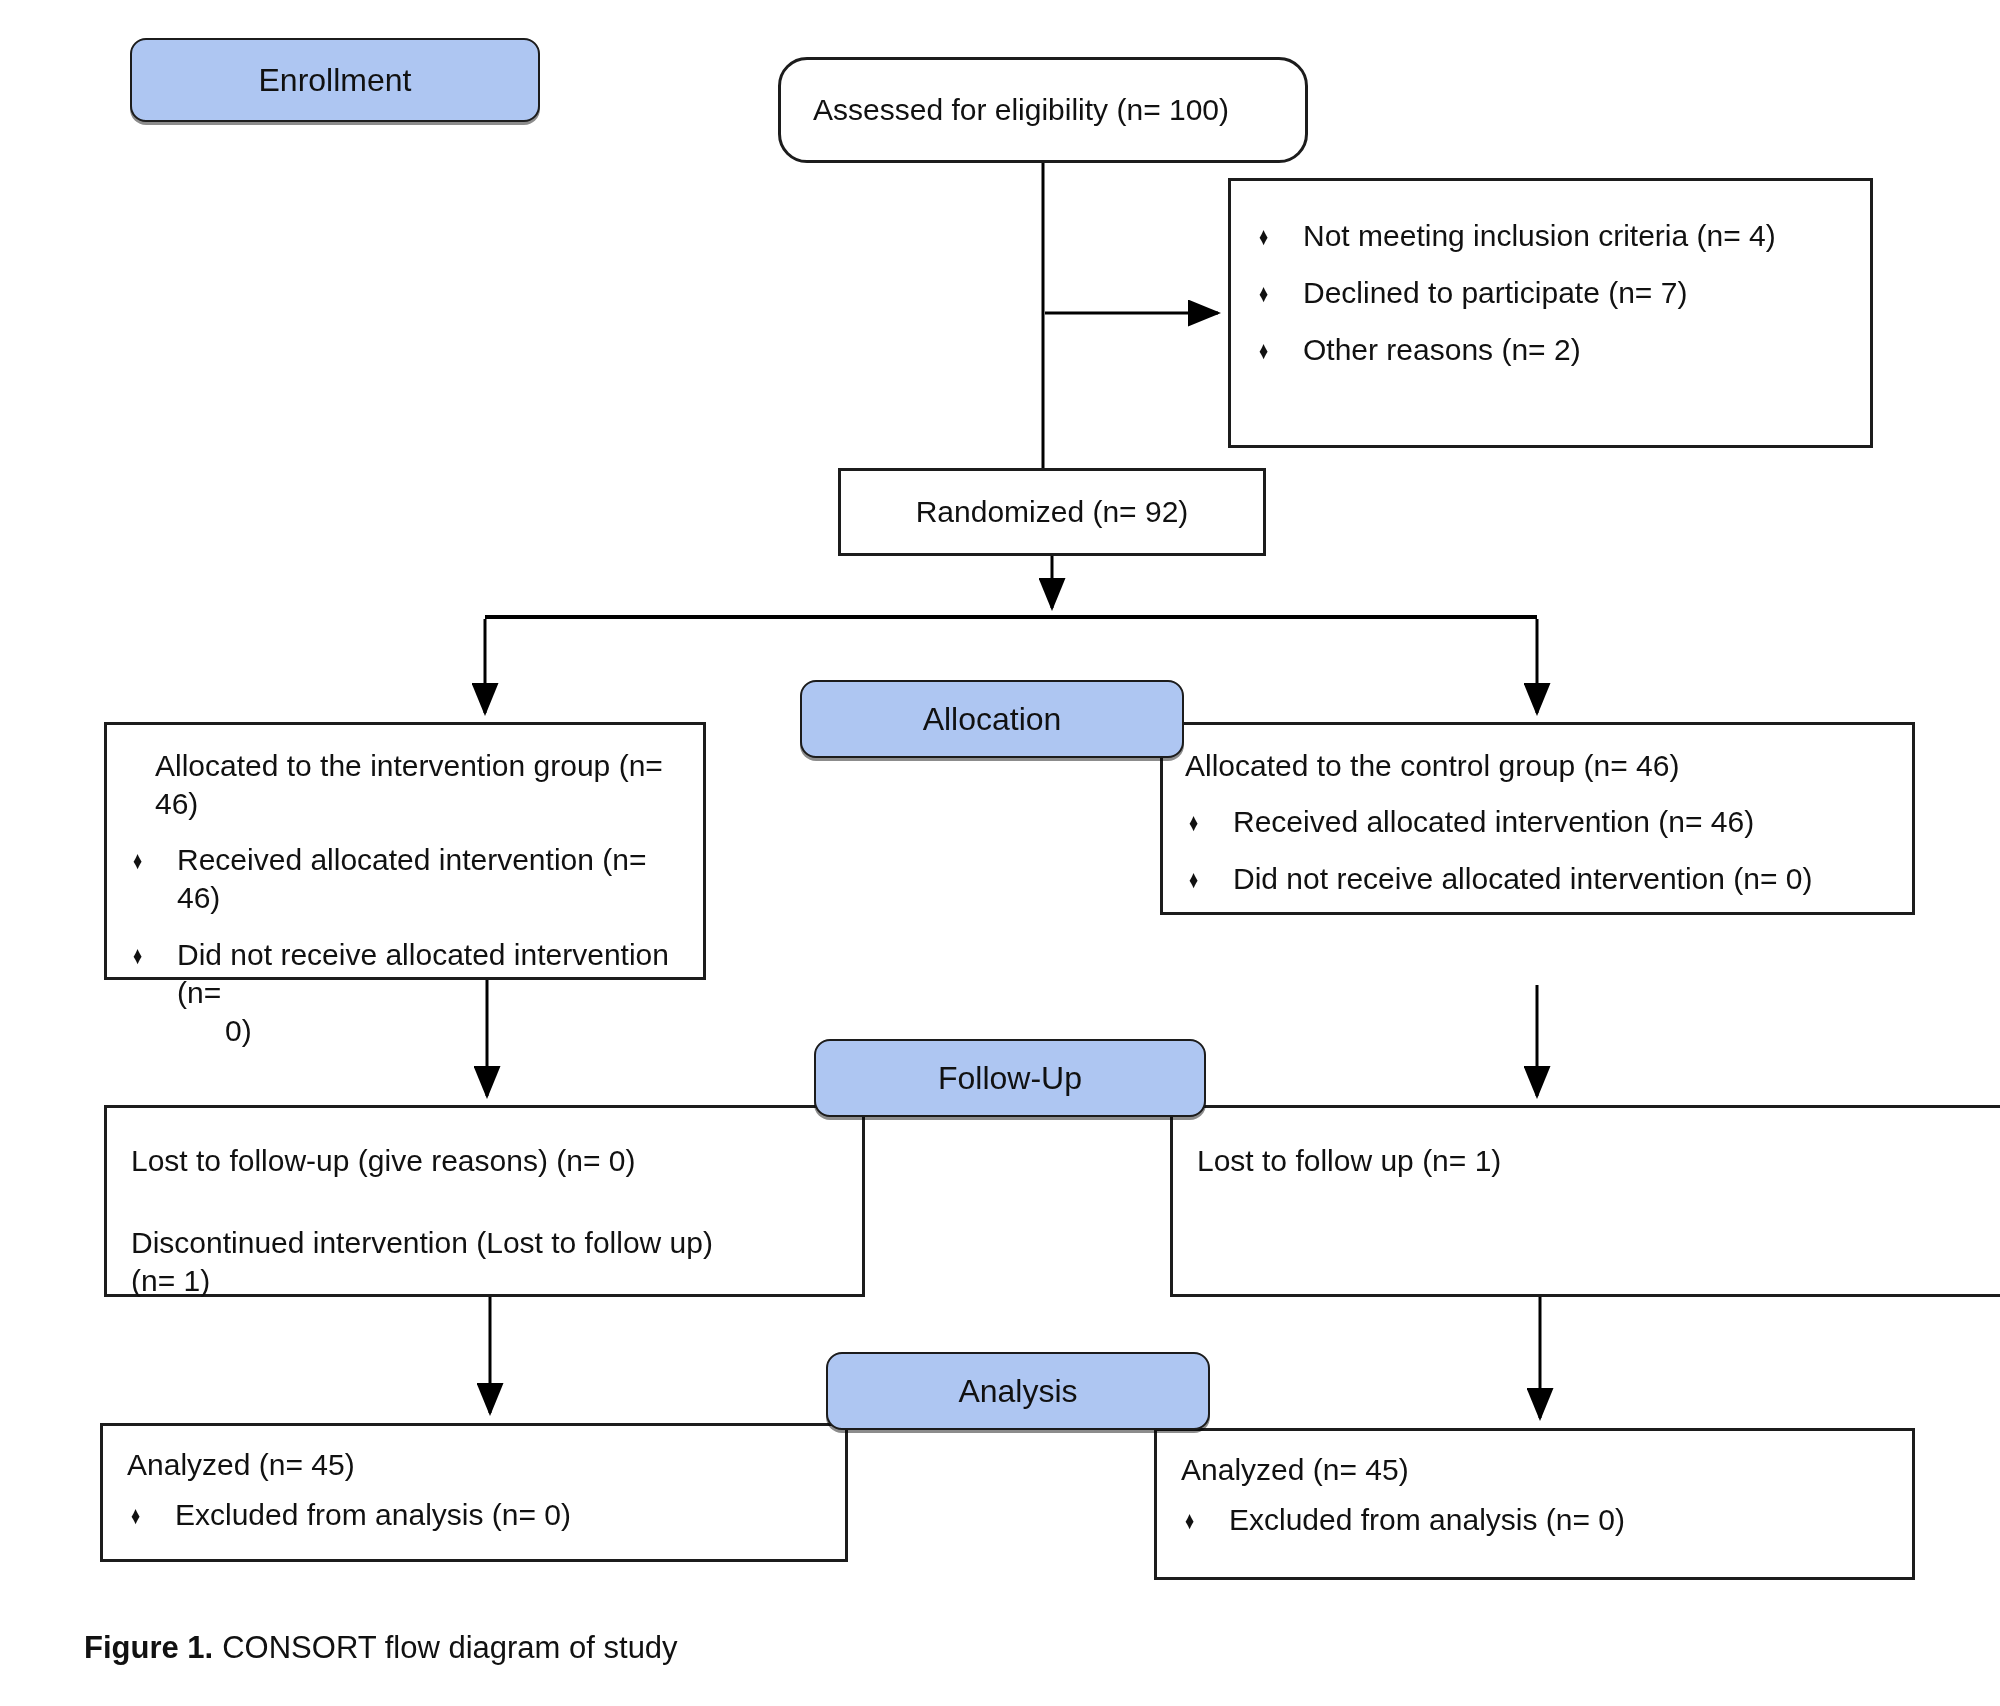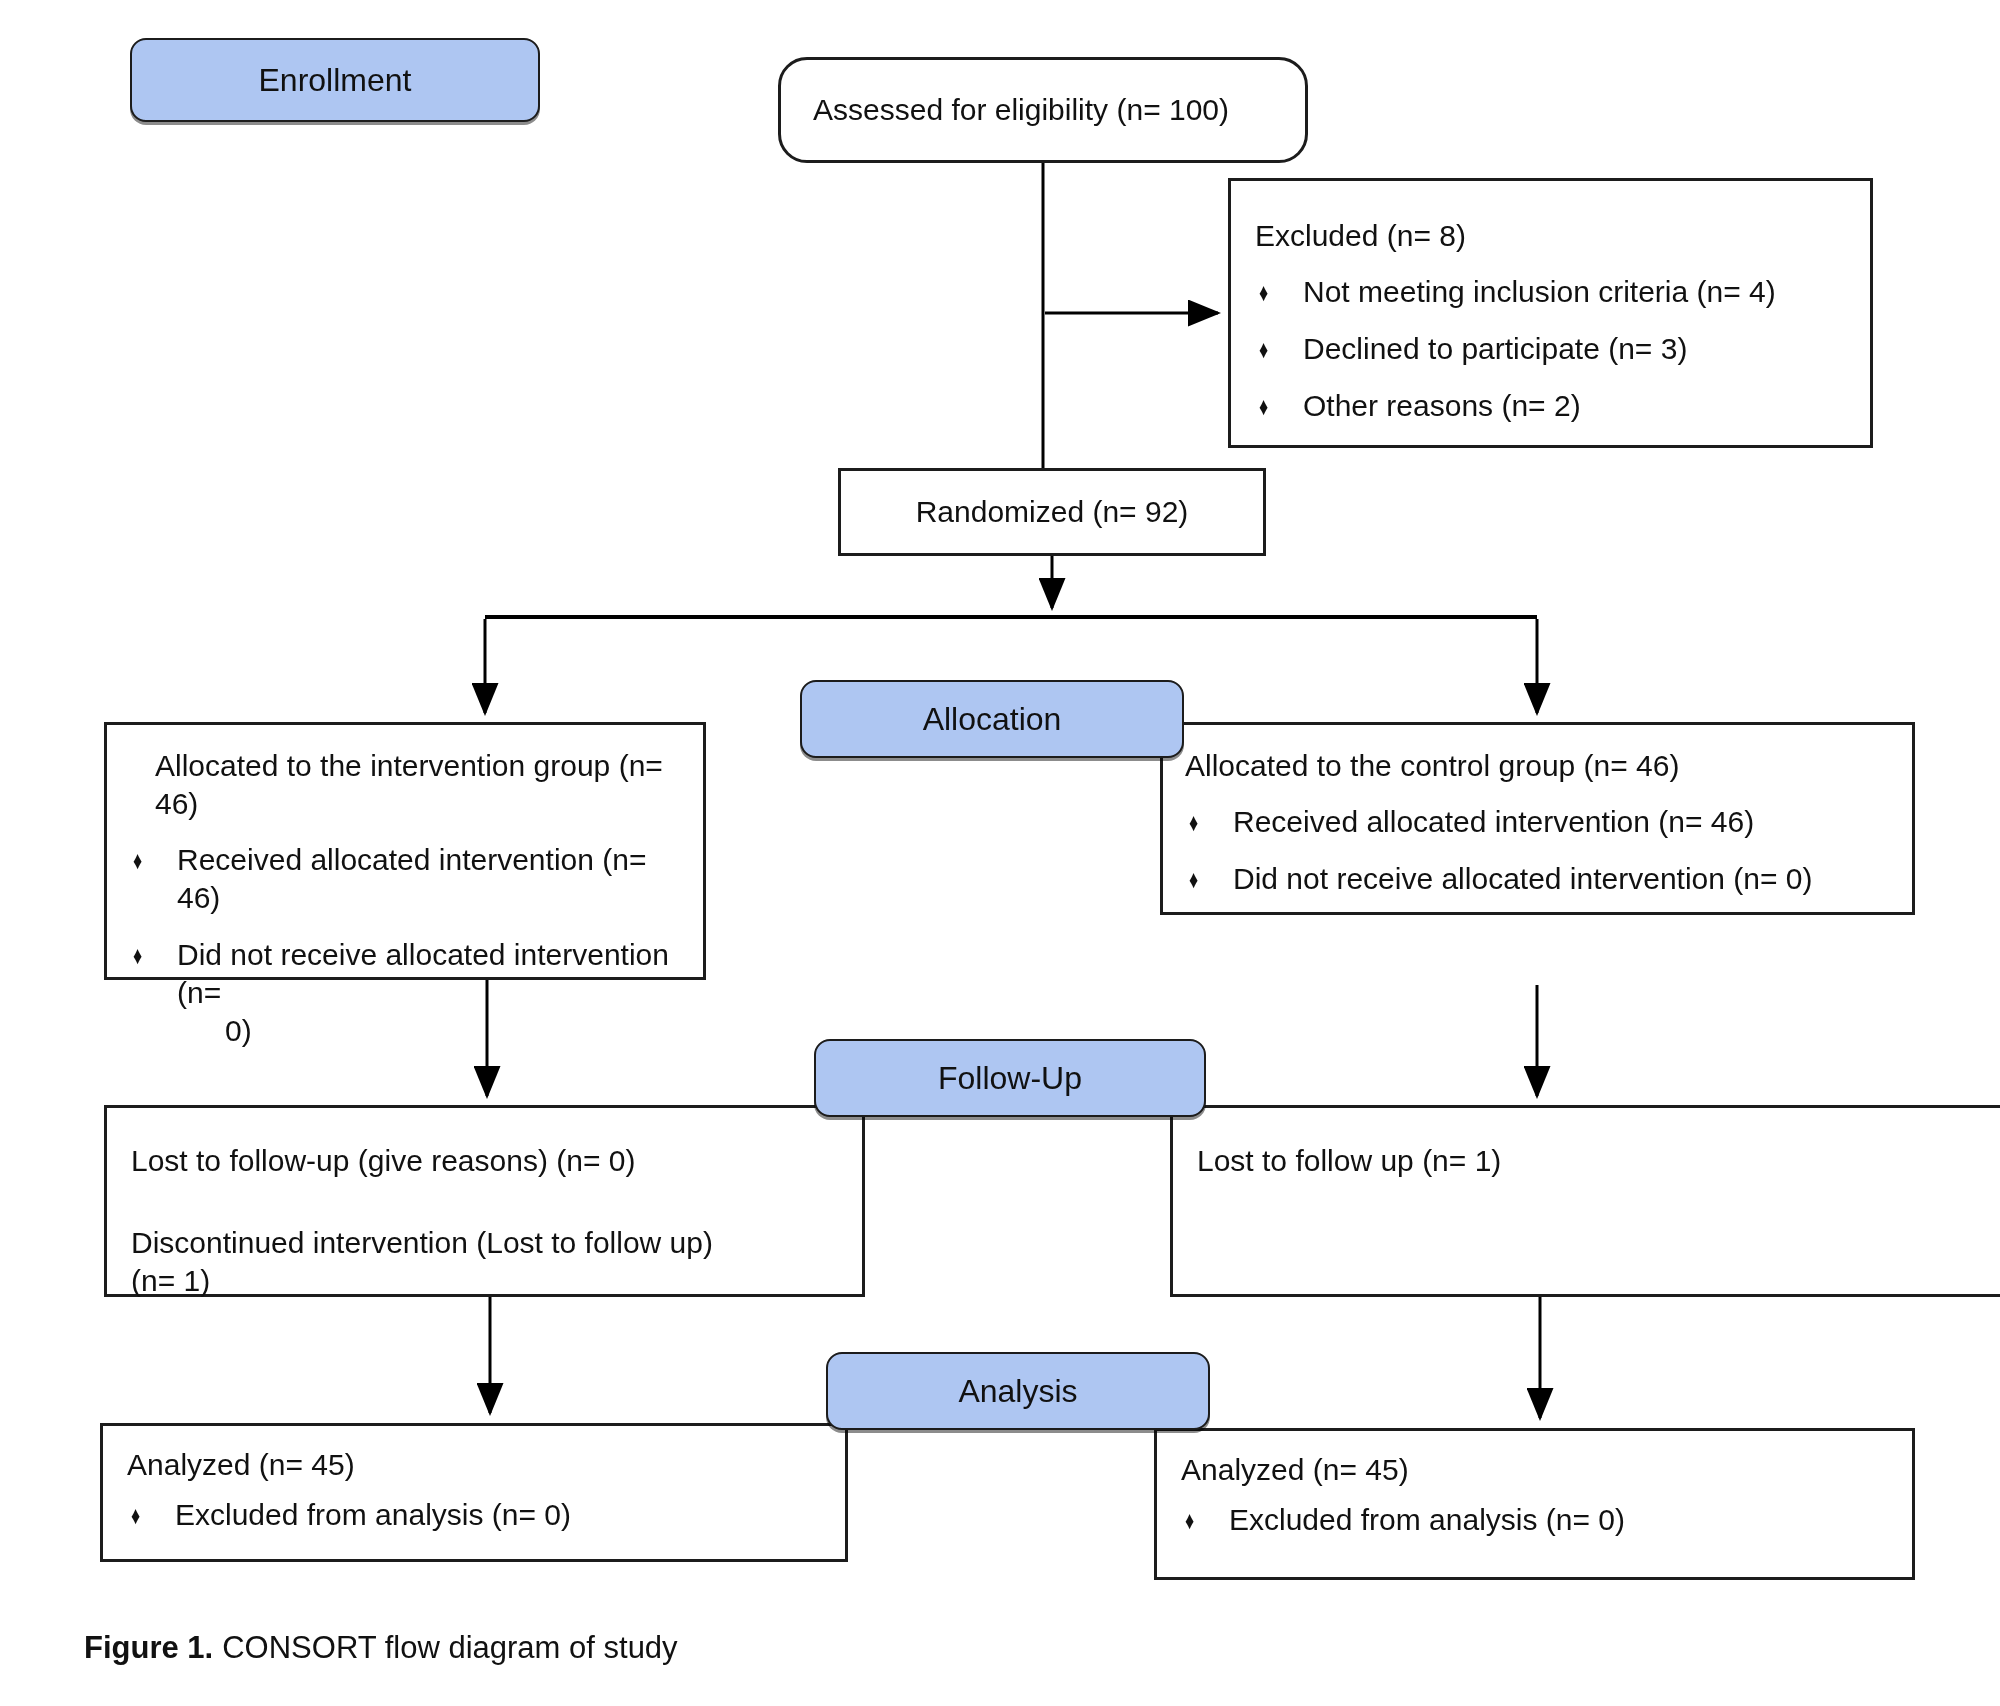--- a/index.html
+++ b/index.html
@@ -84,28 +84,27 @@
   </div>
   <div class="pill" id="pill-analysis">
     <span>Analysis</span>
   </div>
 
   <div class="box" id="box-assessed">
     <span>Assessed for eligibility (n= 100)</span>
   </div>
 
   <div class="box" id="box-excluded">
-    <p class="title">Excluded (n= 8)</p>
     <div class="bullet">
       <span class="diamond">♦</span>
       <span class="bullet-text">Not meeting inclusion criteria (n= 4)</span>
     </div>
     <div class="bullet">
       <span class="diamond">♦</span>
-      <span class="bullet-text">Declined to participate (n= 3)</span>
+      <span class="bullet-text">Declined to participate (n= 7)</span>
     </div>
     <div class="bullet">
       <span class="diamond">♦</span>
       <span class="bullet-text">Other reasons (n= 2)</span>
     </div>
   </div>
 
   <div class="box" id="box-randomized">
     <span>Randomized (n= 92)</span>
   </div>

